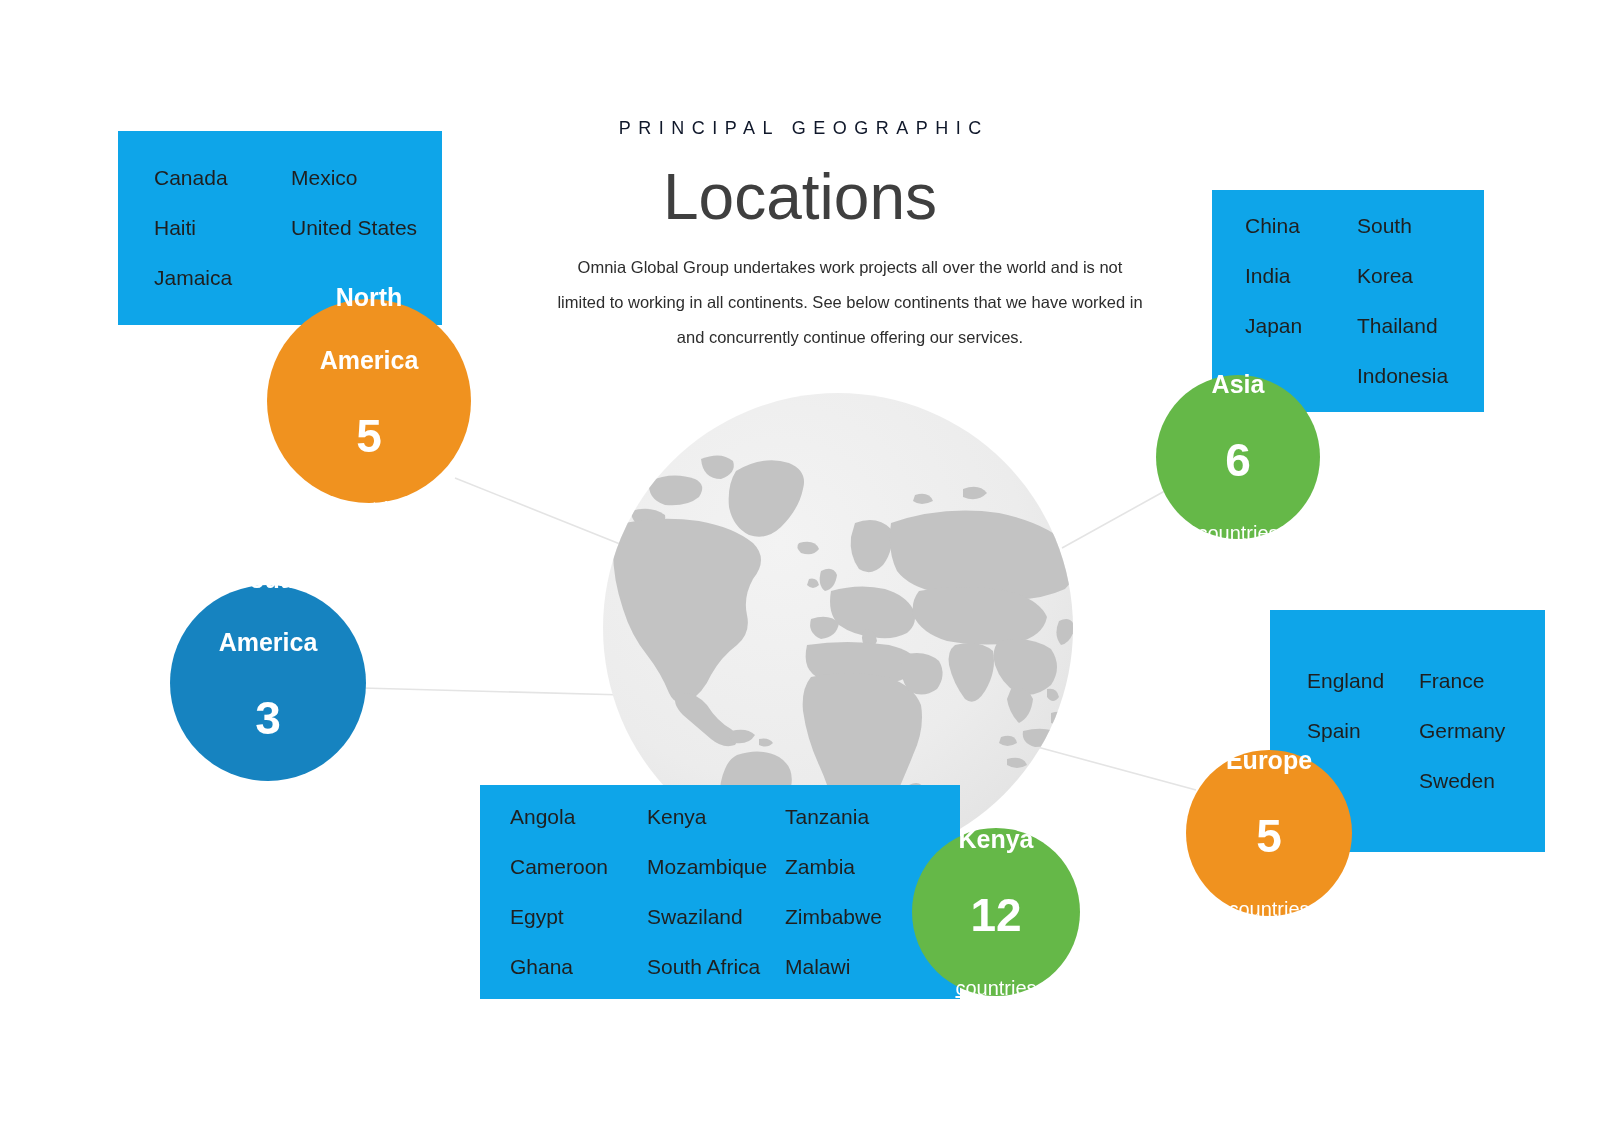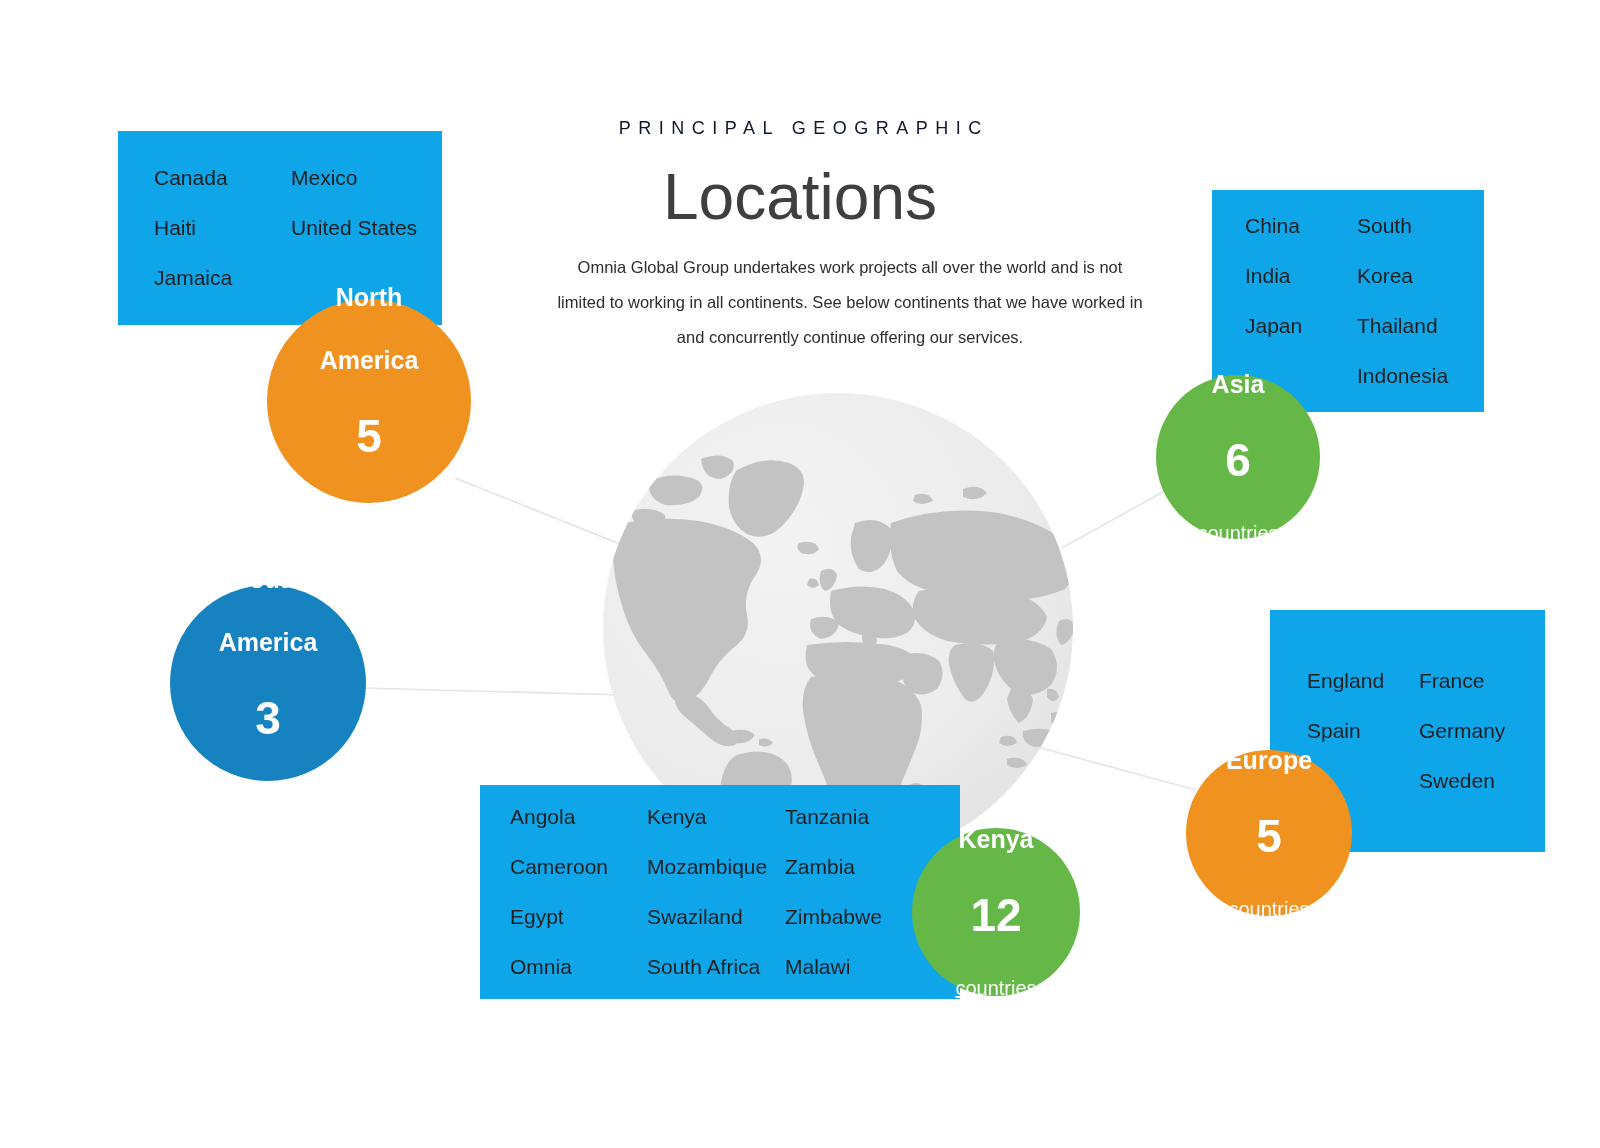--- a/index.html
+++ b/index.html
@@ -323,21 +323,21 @@
   <div class="panel" id="panel-africa">
     <span class="cell">Angola</span>
     <span class="cell">Kenya</span>
     <span class="cell">Tanzania</span>
     <span class="cell">Cameroon</span>
     <span class="cell">Mozambique</span>
     <span class="cell">Zambia</span>
     <span class="cell">Egypt</span>
     <span class="cell">Swaziland</span>
     <span class="cell">Zimbabwe</span>
-    <span class="cell">Omnia</span>
+    <span class="cell">Ghana</span>
     <span class="cell">South Africa</span>
     <span class="cell">Malawi</span>
   </div>
   <div class="bubble" id="bubble-africa" style="background:#65B848">
     <span class="b-name">Kenya</span>
     <span class="b-num">12</span>
     <span class="b-unit">countries</span>
   </div>
 
 </div>

